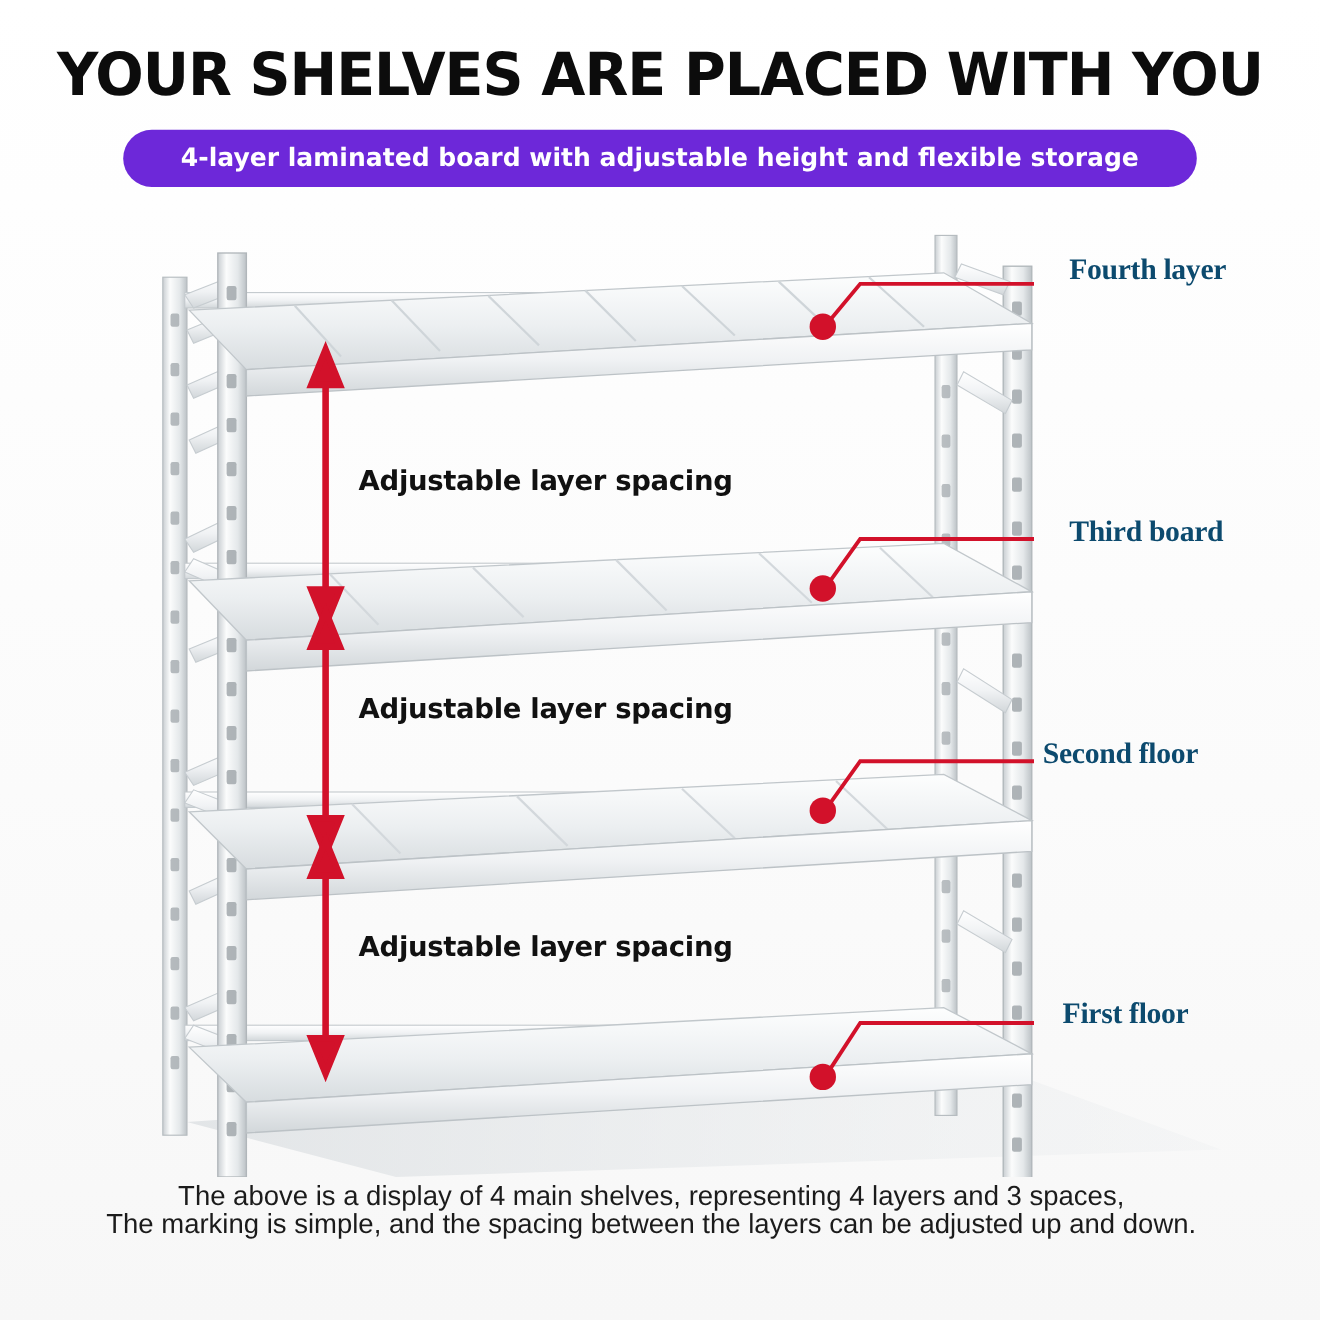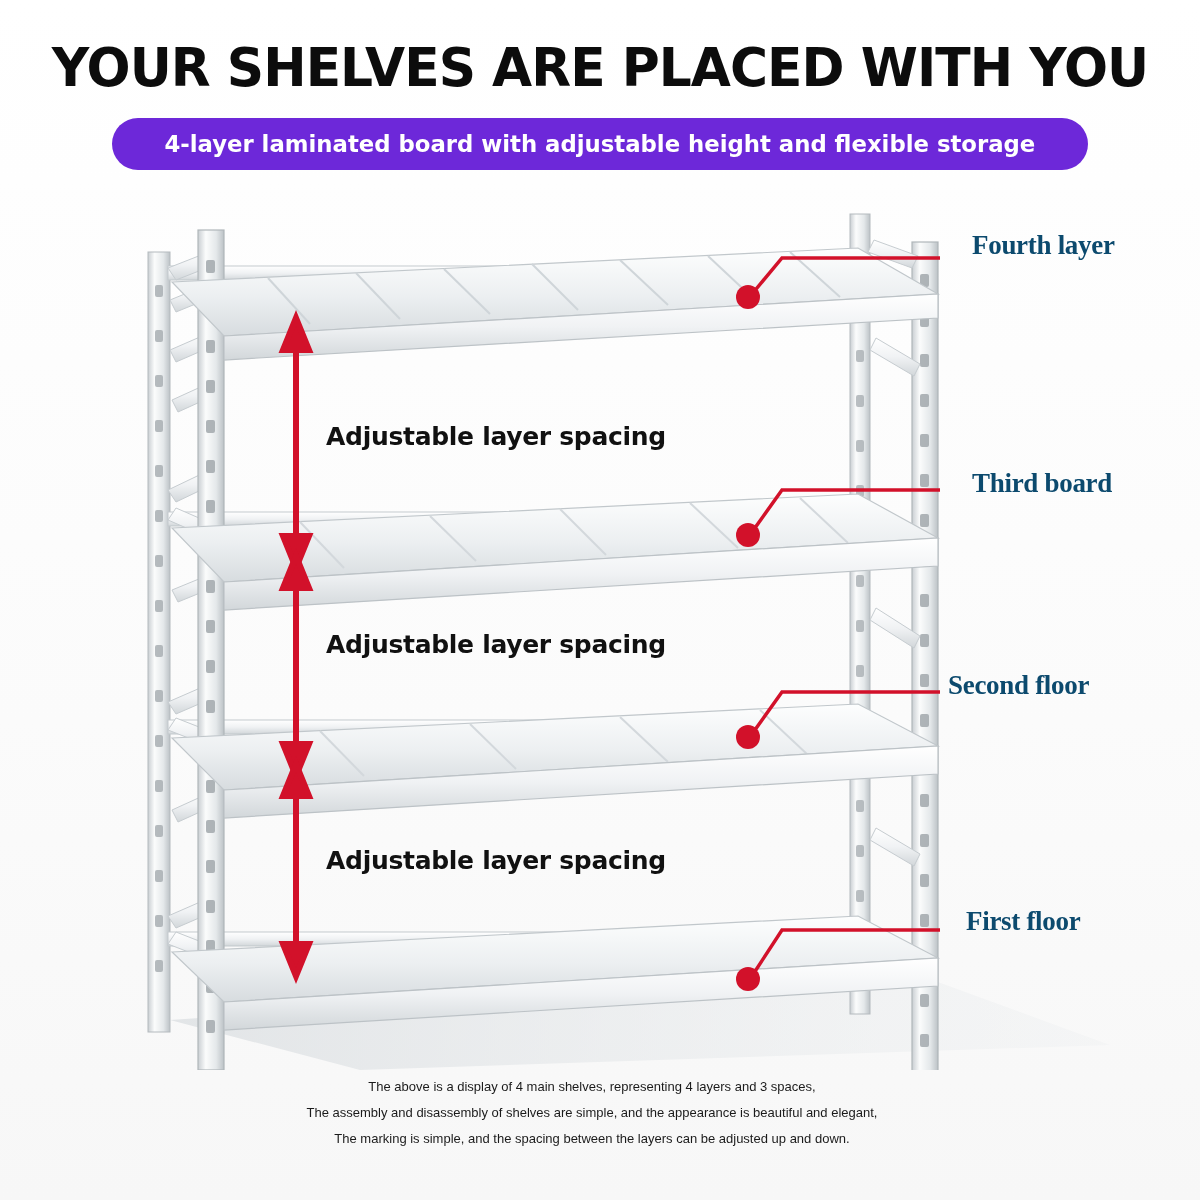--- a/index.html
+++ b/index.html
@@ -91,21 +91,21 @@
   }
 
   
   .footer {
     position: absolute;
     left: 0;
     top: 1074px;
     width: 1184px;
     text-align: center;
     font-family: "Liberation Sans", sans-serif;
-    font-size: 13px;
+    font-size: 25px;
     line-height: 26px;
     color: #1b1b1b;
   }
   .footer div { white-space: nowrap; }
 </style>
 </head>
 <body>
 
 <div class="page"></div>
 
@@ -348,15 +348,14 @@
 <div class="callout-label" style="left:972px; top:468px;">Third board</div>
 <div class="callout-label" style="left:948px; top:670px;">Second floor</div>
 <div class="callout-label" style="left:966px; top:906px;">First floor</div>
 
 <div class="spacing-label" style="left:326px; top:406px;">Adjustable layer spacing</div>
 <div class="spacing-label" style="left:326px; top:614px;">Adjustable layer spacing</div>
 <div class="spacing-label" style="left:326px; top:830px;">Adjustable layer spacing</div>
 
 <div class="footer">
   <div>The above is a display of 4 main shelves, representing 4 layers and 3 spaces,</div>
-  <div>The assembly and disassembly of shelves are simple, and the appearance is beautiful and elegant,</div>
   <div>The marking is simple, and the spacing between the layers can be adjusted up and down.</div>
 </div>
 
 </body></html>

